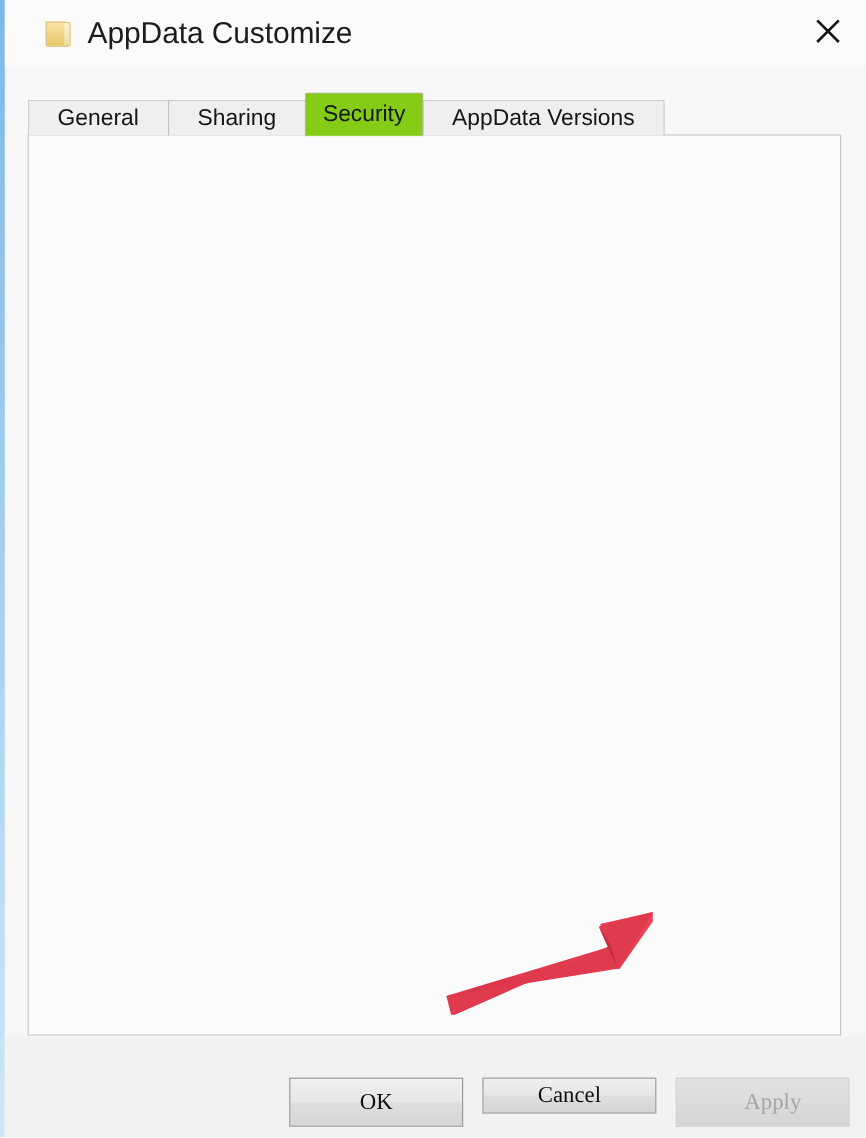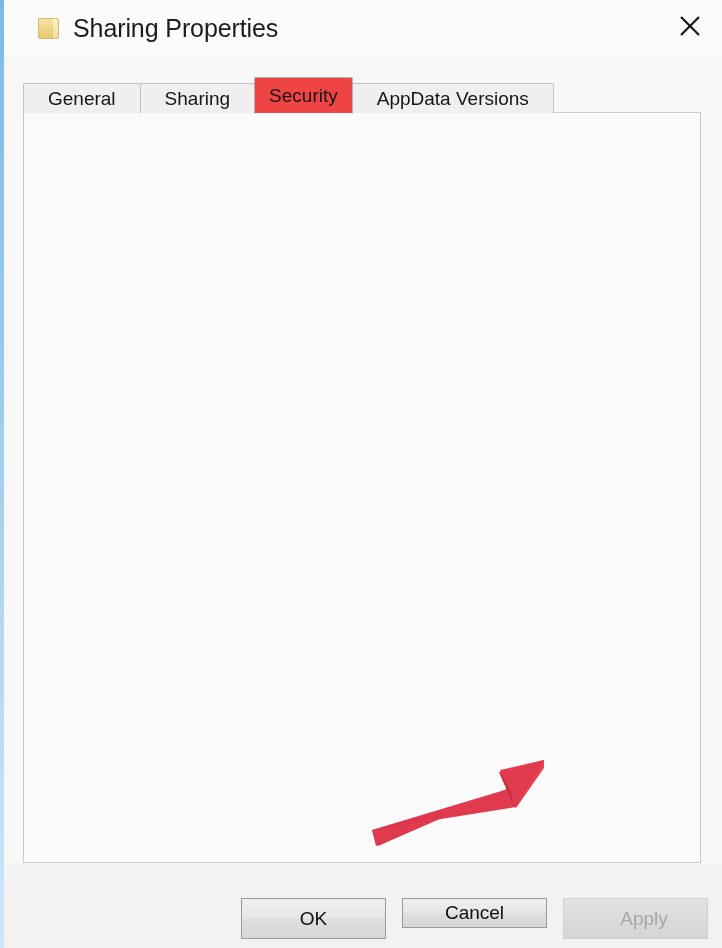--- a/index.html
+++ b/index.html
@@ -115,21 +115,21 @@
     border: 1px solid #c3c3c3;
     border-bottom: none;
     border-radius: 2px 2px 0 0;
     margin-right: -1px;
     box-sizing: border-box;
     white-space: nowrap;
     position: relative;
   }
   .tab.active {
     height: 37px;
-    background: #ef4444;
+    background: #84cc16;
     border: 1px solid #b4b4b4;
     border-bottom: 1px solid #ffffff;
     z-index: 4;
     padding: 12px 14px;
     margin-bottom: -1px;
   }
 
   
   .tabpage {
     position: absolute;
@@ -204,21 +204,21 @@
   .btn {
     position: absolute;
     background: linear-gradient(to bottom, #f0f0f0 0%, #e6e6e6 48%, #dedede 52%, #d6d6d6 100%);
     border: 1px solid #9b9b9b;
     box-sizing: border-box;
     font-size: 19px;
     color: #101010;
     display: flex;
     align-items: center;
     justify-content: center;
-    font-family: Liberation Sans, sans-serif;
+    font-family: Liberation Serif, serif;
     white-space: nowrap;
   }
   .btn-edit { left: 504px; top: 406px; width: 176px; height: 42px; }
 
   
   .perm-label { left: 44px; top: 478px; }
   .allow-label { left: 455px; top: 478px; }
   .deny-label  { left: 582px; top: 478px; }
 
   
@@ -352,21 +352,21 @@
 
 <div class="window">
 
   <div class="frame-accent"></div>
 
   <div class="titlebar">
     <div class="title-icon">
       <div class="folder-back"></div>
       <div class="folder-fold"></div>
     </div>
-    <div class="title-text">Sharing Properties</div>
+    <div class="title-text">AppData Customize</div>
     <div class="close-btn">
       <svg width="24" height="24" viewBox="0 0 24 24">
         <line x1="3" y1="3" x2="21" y2="21" stroke="#151515" stroke-width="2.2"></line>
         <line x1="21" y1="3" x2="3" y2="21" stroke="#151515" stroke-width="2.2"></line>
       </svg>
     </div>
   </div>
 
   <div class="tabstrip">
     <div class="tab">

